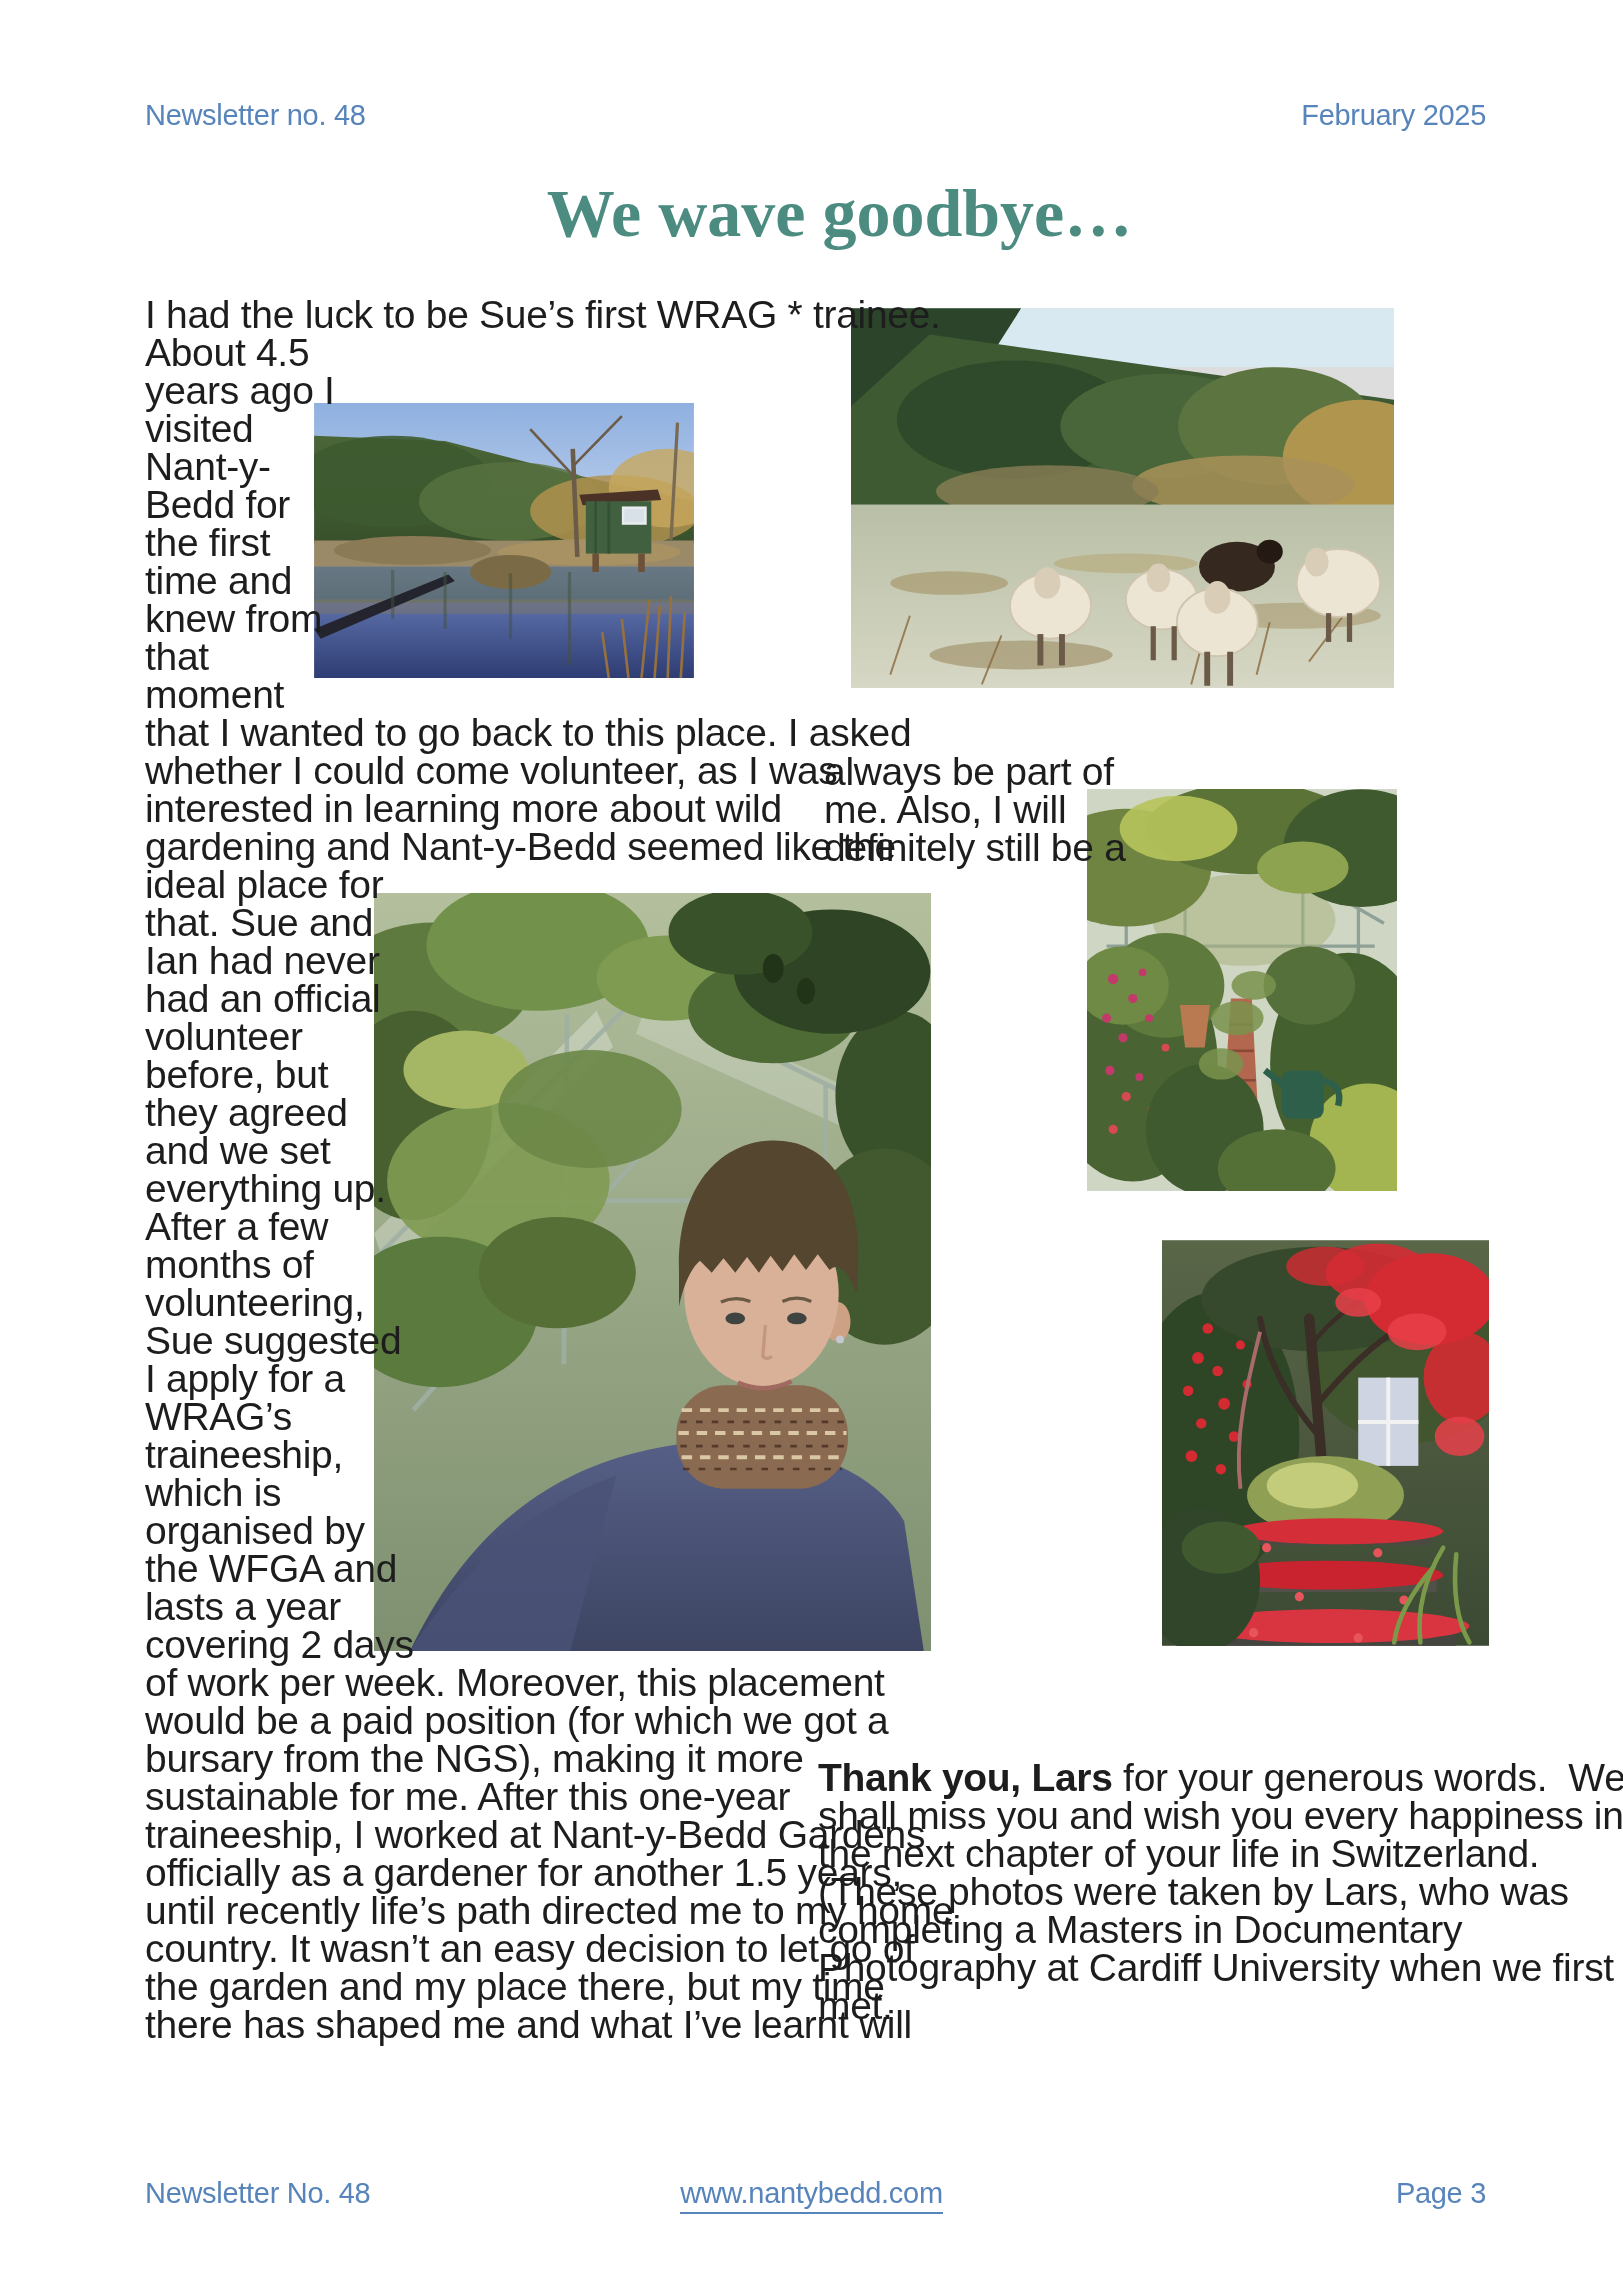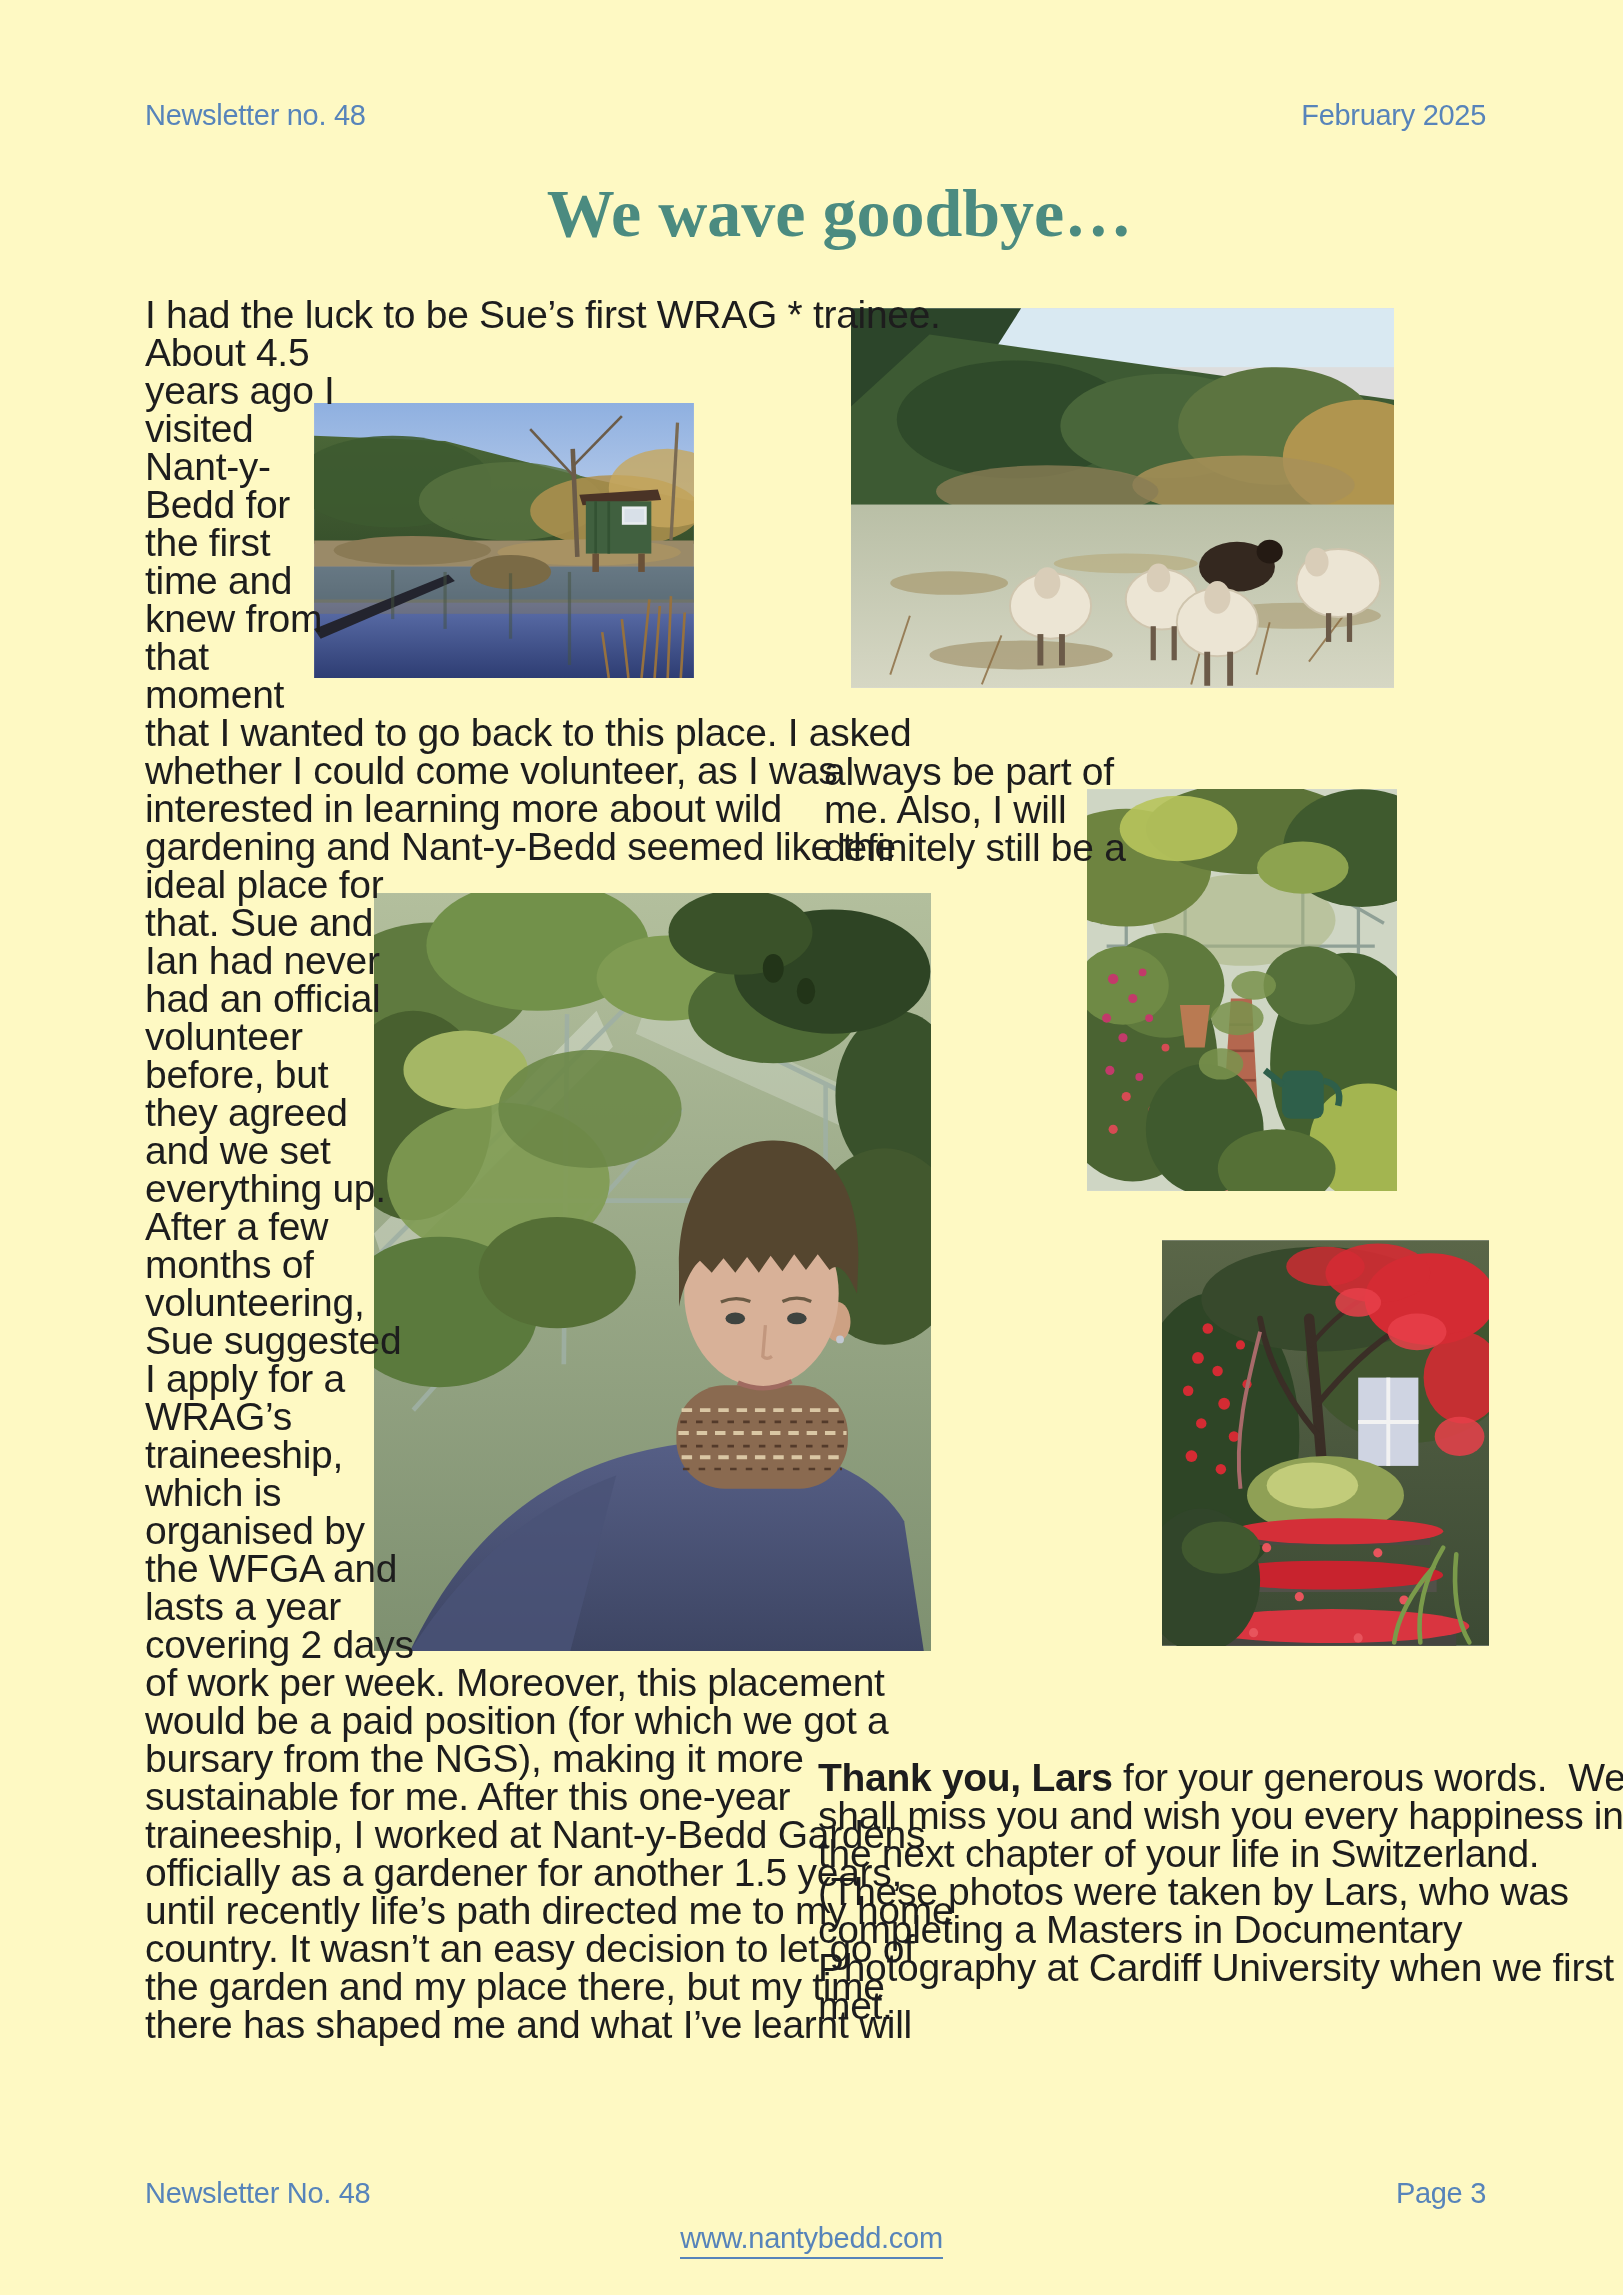--- a/index.html
+++ b/index.html
@@ -1,17 +1,17 @@
 <!DOCTYPE html>
 <html style="font-size:10.5px"><head>
 <meta charset="utf-8">
 <style>
   html,body{margin:0;padding:0;background:#e8e8e8;}
   #page{
-    position:relative;width:1623px;height:2295px;background:#fef9c3;
+    position:relative;width:1623px;height:2295px;background:#ffffff;
     margin:0 auto;overflow:hidden;
     font-family:"Liberation Sans","DejaVu Sans",sans-serif;
   }
   .abs{position:absolute;}
   .meta-text{
     font-size:29px;color:#5784ba;letter-spacing:-0.3px;white-space:pre;
   }
   .page-title{
     top:174px;left:0;width:1623px;text-align:center;
     font-family:"Liberation Serif","DejaVu Serif",serif;
@@ -438,17 +438,17 @@
   <div class="abs body-text" style="left:818px;top:1731px;margin-top:28px;"><b>Thank you, Lars</b><span> for your generous words.  We
 shall miss you and wish you every happiness in
 the next chapter of your life in Switzerland.
 (These photos were taken by Lars, who was
 completing a Masters in Documentary
 Photography at Cardiff University when we first
 met.</span></div>
 
 
   <div class="abs meta-text" style="left:145px;top:2177px;">Newsletter No. 48</div>
-  <div class="abs" style="left:0;top:2177px;width:1623px;text-align:center;margin-top:45px;"><span class="meta-text footer-link">www.nantybedd.com</span></div>
+  <div class="abs" style="left:0;top:2177px;width:1623px;text-align:center;"><span class="meta-text footer-link">www.nantybedd.com</span></div>
   <div class="abs meta-text" style="top:2177px;right:137px;">Page 3</div>
 
 </div>
 
 
 </body></html>

